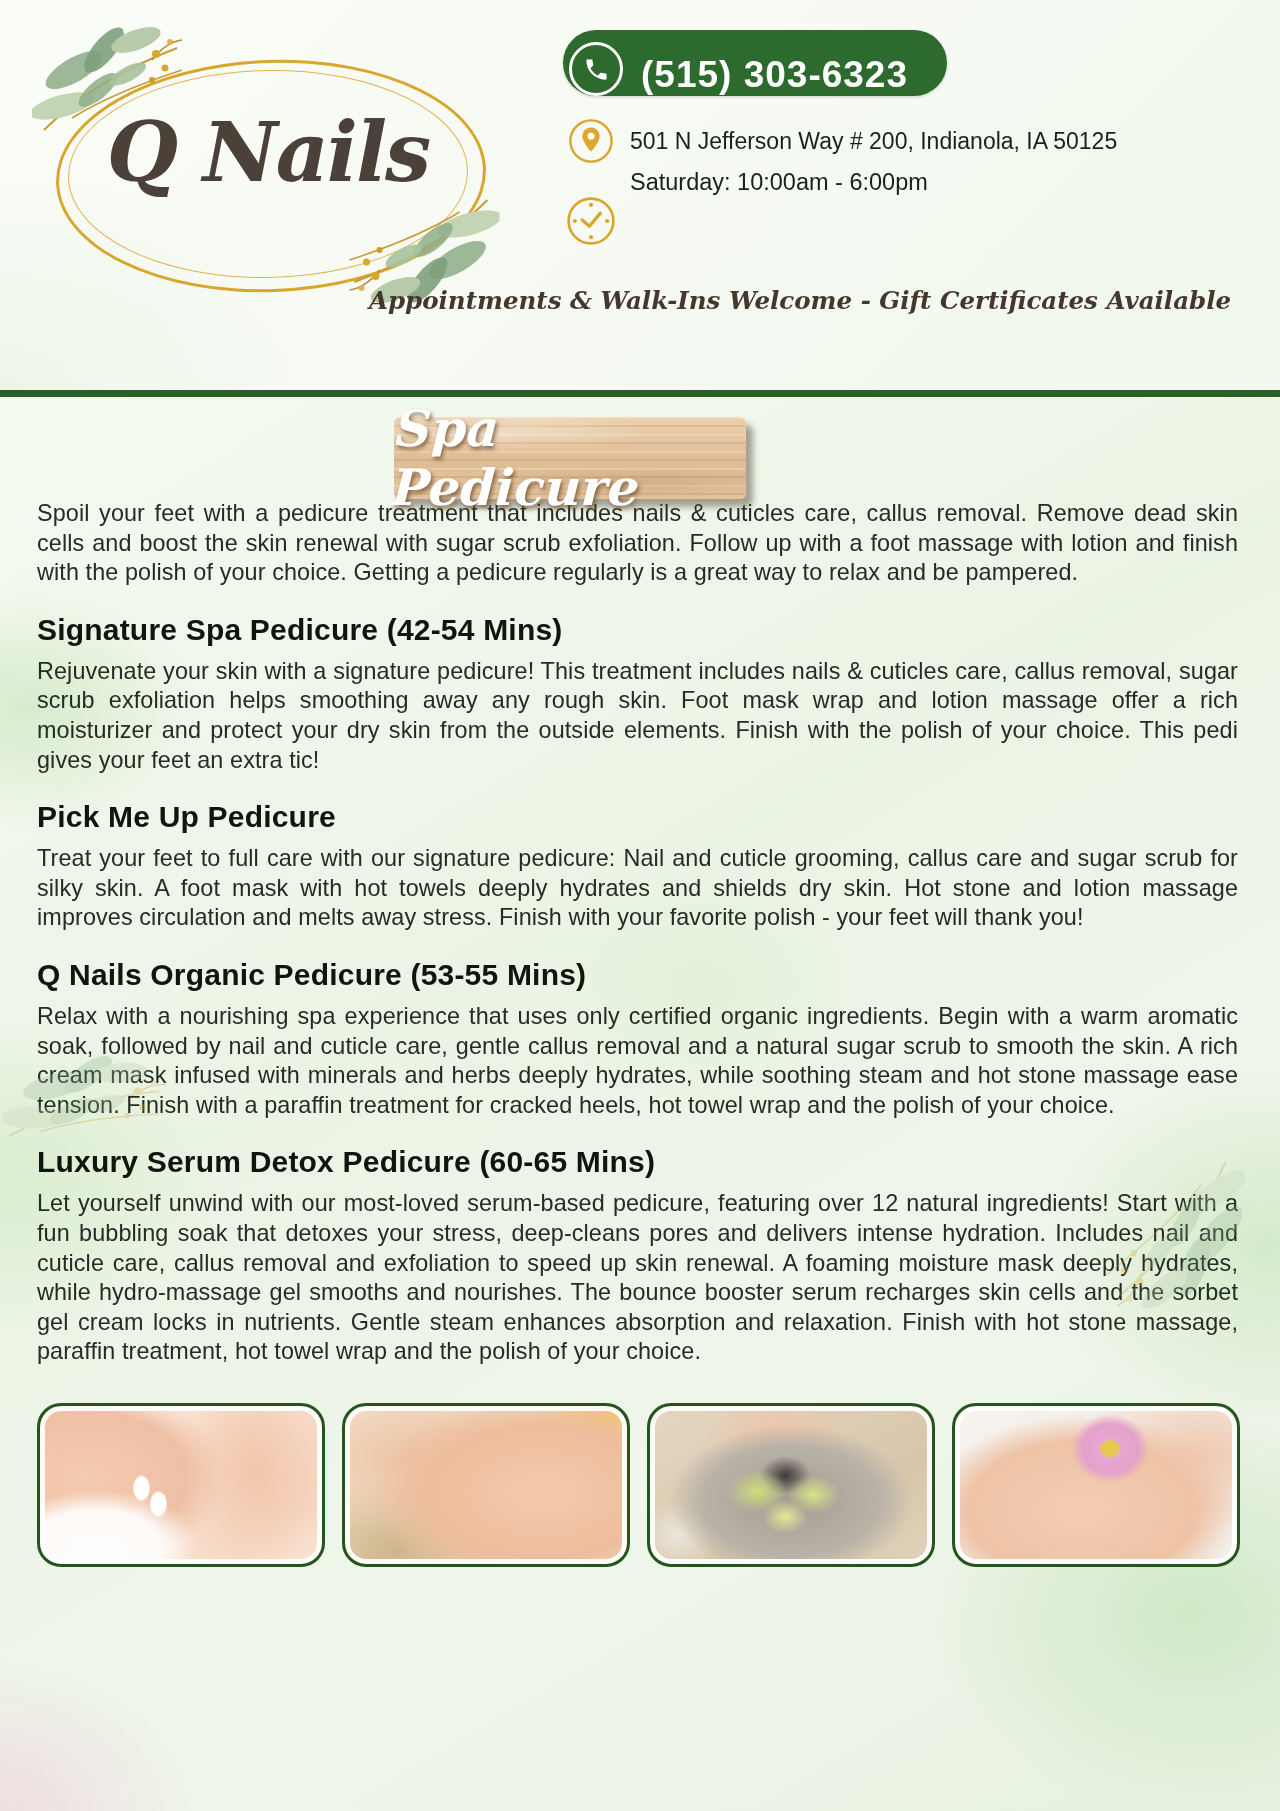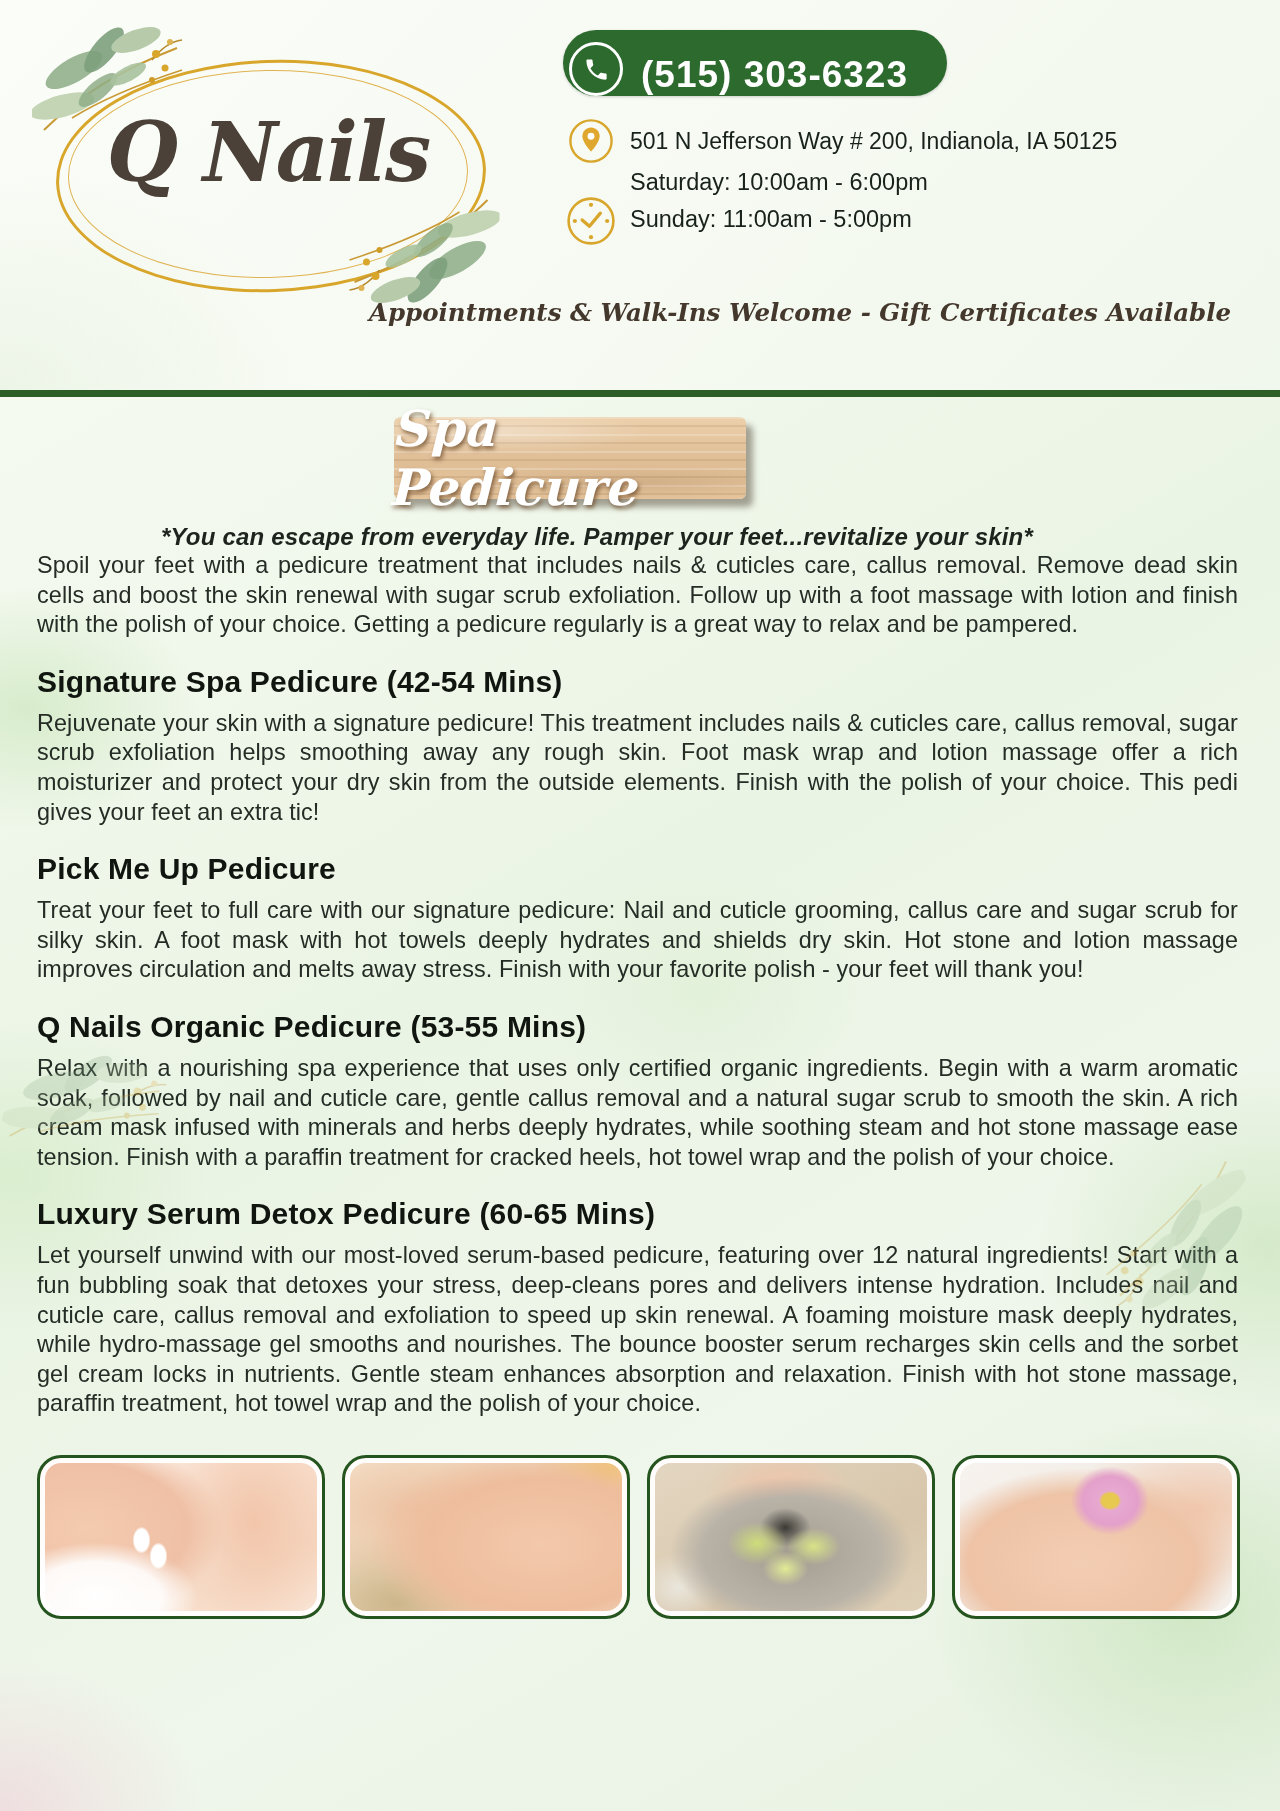--- a/index.html
+++ b/index.html
@@ -49,21 +49,21 @@
   .addr-icon { position:absolute; left:568px; top:118px; width:46px; height:46px; }
   .address {
     position:absolute; left:630px; top:128px; font-size:23px; color:#18211a; white-space:nowrap;text-align:center;
   }
 
   .clock-icon { position:absolute; left:566px; top:196px; width:50px; height:50px; }
   .hours { position:absolute; left:630px; top:164px; font-size:23.5px; color:#18211a; line-height:36.5px; }
   .hours div { white-space:nowrap; }
 
   .note {
-    position:absolute; left:330px; right:10px; top:298px; text-align:center;
+    position:absolute; left:330px; right:10px; top:286px; text-align:center;
     font-family:"DejaVu Serif", serif; font-style:italic; font-weight:bold;
     font-size:24.5px; color:#44382d;
   }
 
   .divider { position:absolute; top:390px; left:0; width:1280px; height:7px; background:#2c5e28; }
 
   
   .main {
     position:absolute; top:397px; left:0; width:1280px; height:1414px;
     background:
@@ -206,42 +206,40 @@
     <svg class="clock-icon" viewBox="0 0 48 48">
       <circle cx="24" cy="24" r="21.5" fill="none" stroke="#d9a62c" stroke-width="2.5"></circle>
       <circle cx="24" cy="8.5" r="2" fill="#d9a62c"></circle>
       <circle cx="39.5" cy="24" r="2" fill="#d9a62c"></circle>
       <circle cx="24" cy="39.5" r="2" fill="#d9a62c"></circle>
       <circle cx="8.5" cy="24" r="2" fill="#d9a62c"></circle>
       <path d="M15.5 23 L22.5 29 L33 16.5" stroke="#d9a62c" stroke-width="3.2" fill="none" stroke-linecap="round" stroke-linejoin="round"></path>
     </svg>
     <div class="hours">
       <div>Saturday: 10:00am - 6:00pm</div>
-      <div>Sunday: 11:00am - 5:00pm</div>
     </div>
 
     <div class="note">Appointments &amp; Walk-Ins Welcome - Gift Certificates Available</div>
   </div>
 
   <div class="divider"></div>
 
   <div class="main">
 
     <svg class="decor" style="right:18px; top:760px; width:230px; height:170px; transform:rotate(160deg)" viewBox="0 0 210 155">
         <use href="#leafcluster"></use>
       </svg>
     <svg class="decor" style="left:6px; top:640px; width:210px; height:160px; transform:rotate(15deg)" viewBox="0 0 210 155">
         <use href="#leafcluster"></use>
       </svg>
 
     <div class="plank">
       <span class="plank-title">Spa Pedicure</span>
     </div>
 
-    <div class="tagline">*You can escape from everyday life. Pamper your feet...revitalize your skin*</div>
 
     <div class="content">
 
       <div class="service-section">
         <p class="service-desc">Spoil your feet with a pedicure treatment that includes nails &amp; cuticles care, callus removal. Remove dead skin cells and boost the skin renewal with sugar scrub exfoliation. Follow up with a foot massage with lotion and finish with the polish of your choice. Getting a pedicure regularly is a great way to relax and be pampered.</p>
       </div>
 
       <div class="service-section">
         <h2 class="service-title">Signature Spa Pedicure (42-54 Mins)</h2>
         <p class="service-desc">Rejuvenate your skin with a signature pedicure! This treatment includes nails &amp; cuticles care, callus removal, sugar scrub exfoliation helps smoothing away any rough skin. Foot mask wrap and lotion massage offer a rich moisturizer and protect your dry skin from the outside elements. Finish with the polish of your choice. This pedi gives your feet an extra tic!</p>

